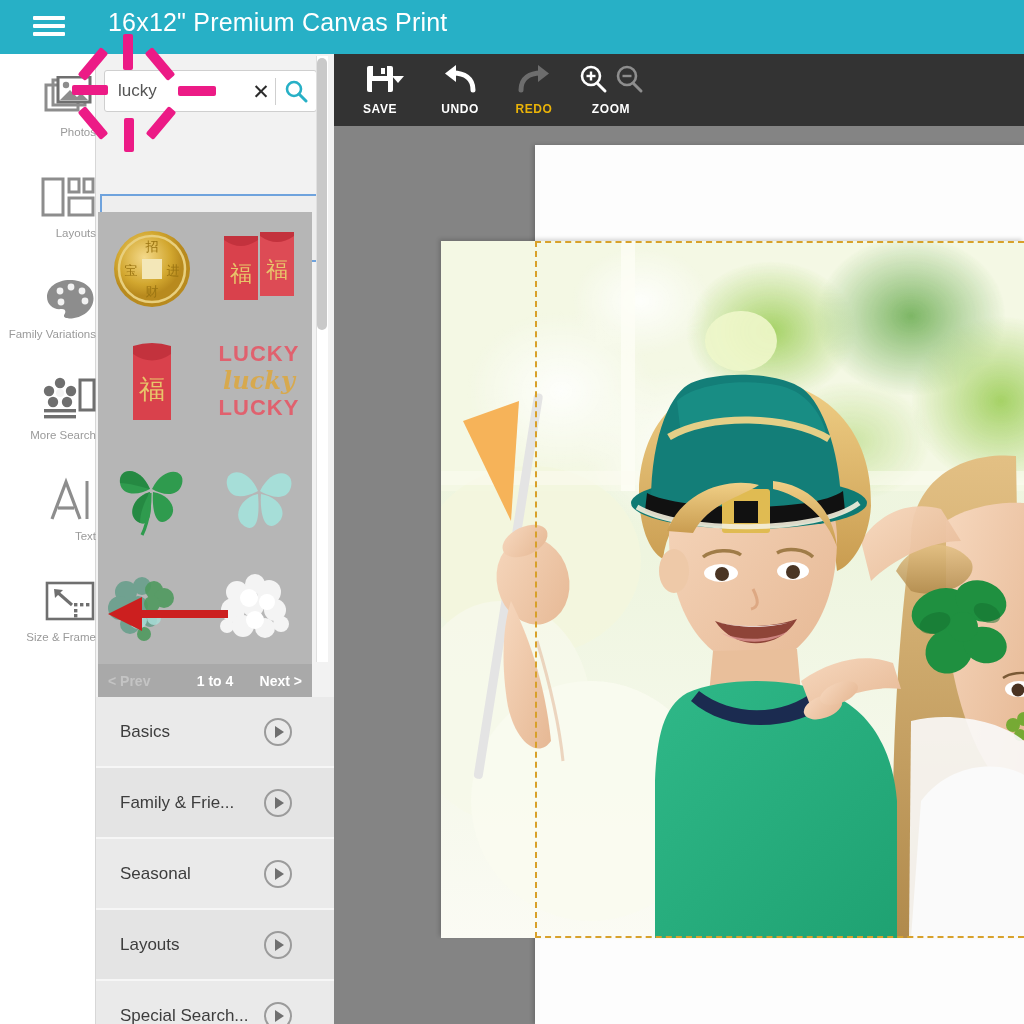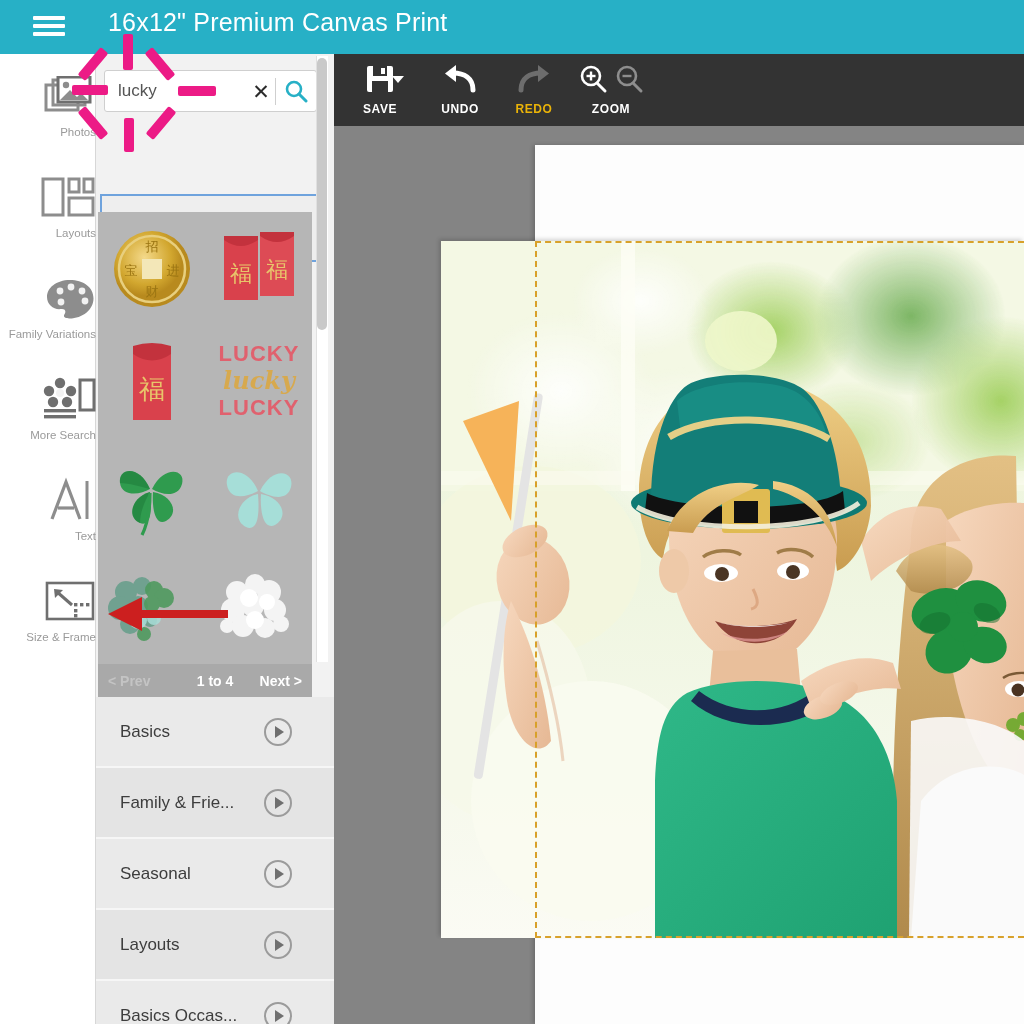--- a/index.html
+++ b/index.html
@@ -493,21 +493,21 @@
           <i></i>
         </span>
     </div>
     <div class="cat-row">
       <span class="cat-label">Layouts</span>
       <span class="cat-arrow">
           <i></i>
         </span>
     </div>
     <div class="cat-row">
-      <span class="cat-label">Basics Occas...</span>
+      <span class="cat-label">Special Search...</span>
       <span class="cat-arrow">
           <i></i>
         </span>
     </div>
   </div>
 
   <div class="toolbar">
 
     <div class="tool">
       <span>

